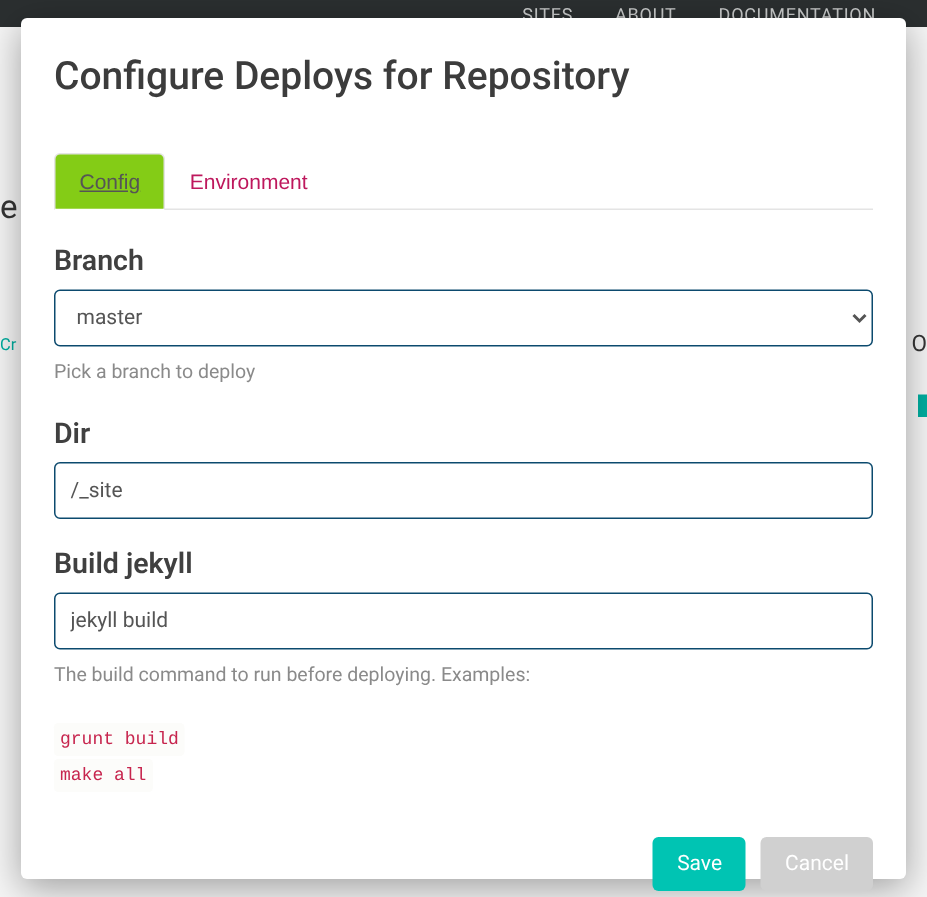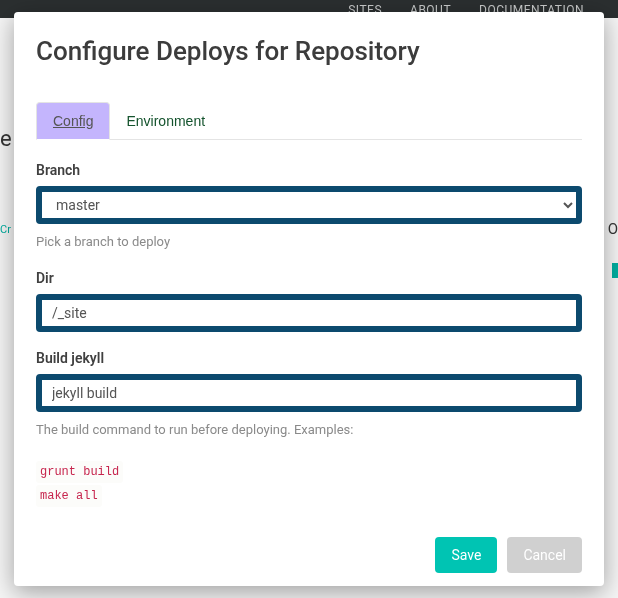--- a/index.html
+++ b/index.html
@@ -85,49 +85,49 @@
     }
     .tabs {
       display: flex;
       border-bottom: 1px solid #e4e4e4;
     }
     .tab {
       padding: 10px 16px;
       font-size: 14px;
       cursor: pointer;
       position: relative;
-      color: #14532d;
+      color: #be185d;
       background: transparent;
       border: none;
     }
     .tab.active {
       color: #555;
       border: 1px solid #e4e4e4;
       border-bottom: 1px solid #fff;
       border-radius: 4px 4px 0 0;
       margin-bottom: -1px;
-      background: #c4b5fd;
+      background: #84cc16;
       text-decoration: underline;
     }
     .content {
       padding-top: 22px;
       flex: 1;
     }
     .form-group { margin-bottom: 18px; }
     .form-label {
       display: block;
-      font-size: 14px;
+      font-size: 19px;
       color: #404040;
       font-weight: 600;
       margin-bottom: 8px;
     }
     .form-select, .form-input {
       width: 100%;
       height: 38px;
-      border: 6px solid #0c4a6e;
+      border: 1px solid #0c4a6e;
       border-radius: 4px;
       padding: 0 10px;
       font-size: 14px;
       color: #555;
       background: #fff;
       font-family: inherit;
     }
     .form-help {
       font-size: 13px;
       color: #8a8a8a;

